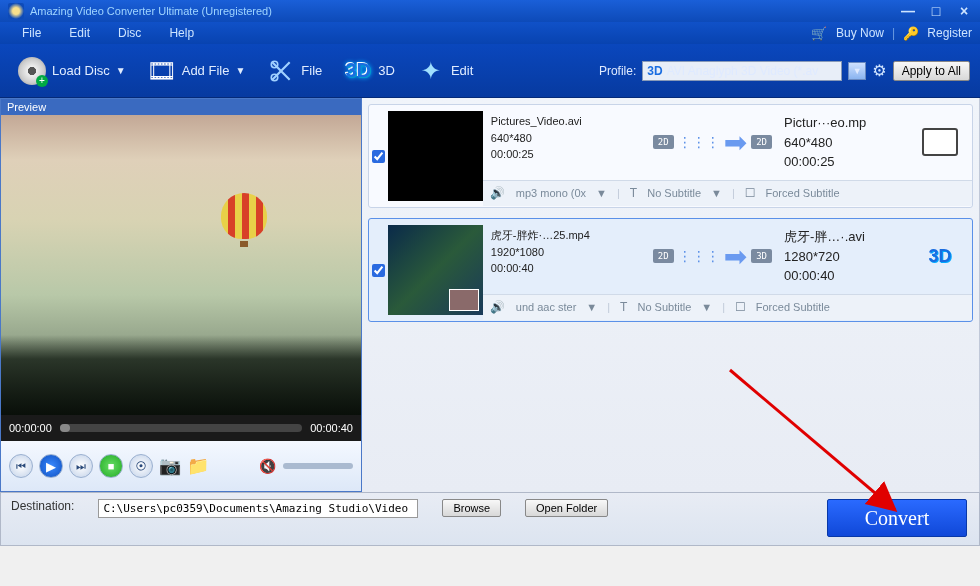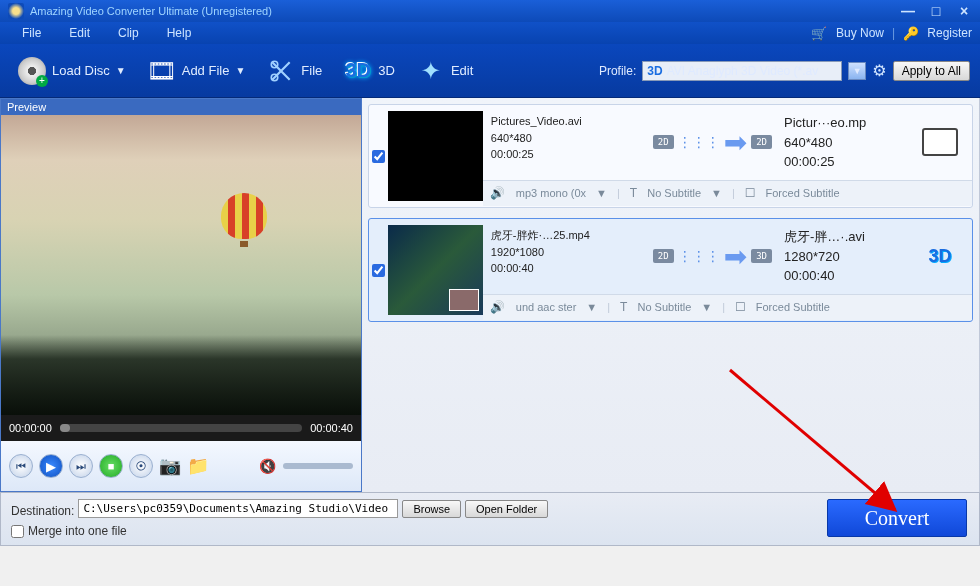--- a/index.html
+++ b/index.html
@@ -72,21 +72,21 @@
 .file-out { width: 120px; font-size: 13px; font-family: monospace; color: #222; line-height: 1.5; }
 .file-device { width: 48px; display: flex; align-items: center; justify-content: center; }
 .device-box { width: 36px; height: 28px; border: 2px solid #444; border-radius: 3px; background:#fff; }
 .device-3d { font-weight: bold; font-size: 18px; color: #1a6de0; text-shadow: 1px 1px 0 #0af; }
 .file-bottom { height: 26px; border-top: 1px solid #d0dae8; display: flex; align-items: center; padding: 0 8px; gap: 10px; font-size: 11px; color: #7a8a9a; font-family: monospace; background:#edf2f9; }
 .fb-sep { color: #c0cad8; }
 .fb-icon { font-size: 12px; }
 
 .dest-bar { height: 54px; border: 1px solid #b0b8c8; background: linear-gradient(180deg,#e8ecf4,#dce4f0); display: flex; align-items: flex-start; padding: 6px 10px; gap: 8px; position: relative; }
 .dest-left { display:flex; flex-direction:column; gap:6px; }
-.dest-row { display: flex; align-items: flex-end; gap: 4px; font-size: 12px; color: #333; font-family: monospace; }
+.dest-row { display: flex; align-items: flex-start; gap: 24px; font-size: 12px; color: #333; font-family: monospace; }
 .dest-input { width: 320px; border: 1px solid #999; background: #fff; padding: 2px 4px; font-size: 11px; font-family: monospace; }
 .dest-btn { background: linear-gradient(180deg,#f8f8f8,#d8d8d8); border: 1px solid #888; padding: 2px 10px; font-size: 11px; border-radius: 2px; cursor: pointer; }
 .merge-row { display: flex; align-items: center; gap: 4px; font-size: 12px; color: #333; font-family: monospace; }
 
 .convert-btn { position: absolute; right: 12px; top: 6px; width: 140px; height: 38px; background: linear-gradient(180deg,#2a6aff,#1048d8); color: #fff; font-size: 20px; font-family: Georgia, serif; border: 1px solid #0838a8; display: flex; align-items: center; justify-content: center; cursor: pointer; border-radius: 2px; }
 
 .red-arrow { position: absolute; top: 360px; left: 720px; width: 200px; height: 170px; pointer-events: none; }
 .red-arrow svg { width: 100%; height: 100%; }
 </style>
 </head>
@@ -98,21 +98,21 @@
   <div class="win-controls">
     <div class="win-control">—</div>
     <div class="win-control">□</div>
     <div class="win-control">×</div>
   </div>
 </div>
 
 <div class="menubar">
   <div class="menu-item">File</div>
   <div class="menu-item">Edit</div>
-  <div class="menu-item">Clip</div>
+  <div class="menu-item">Disc</div>
   <div class="menu-item">Help</div>
   <div class="menubar-right">
     <span class="cart-icon">🛒</span>
     <span>Buy Now</span>
     <span class="sep">|</span>
     <span class="key-icon">🔑</span>
     <span>Register</span>
   </div>
 </div>
 
@@ -280,24 +280,20 @@
 </div>
 
 <div class="dest-bar">
   <div class="dest-left">
     <div class="dest-row">
       <span>Destination:</span>
       <input class="dest-input" value="C:\Users\pc0359\Documents\Amazing Studio\Video" style="">
       <button class="dest-btn">Browse</button>
       <button class="dest-btn">Open Folder</button>
     </div>
-    <div class="merge-row">
-      <input type="checkbox" style="">
-      <span>Merge into one file</span>
-    </div>
   </div>
   <div class="convert-btn">Convert</div>
 </div>
 
 <div class="red-arrow">
   <svg viewBox="0 0 200 170">
     <defs>
         <marker id="ah" markerWidth="12" markerHeight="12" refX="9" refY="5" orient="auto">
           <path d="M0,0 L10,5 L0,10 Z" fill="#e00000"></path>
         </marker>

